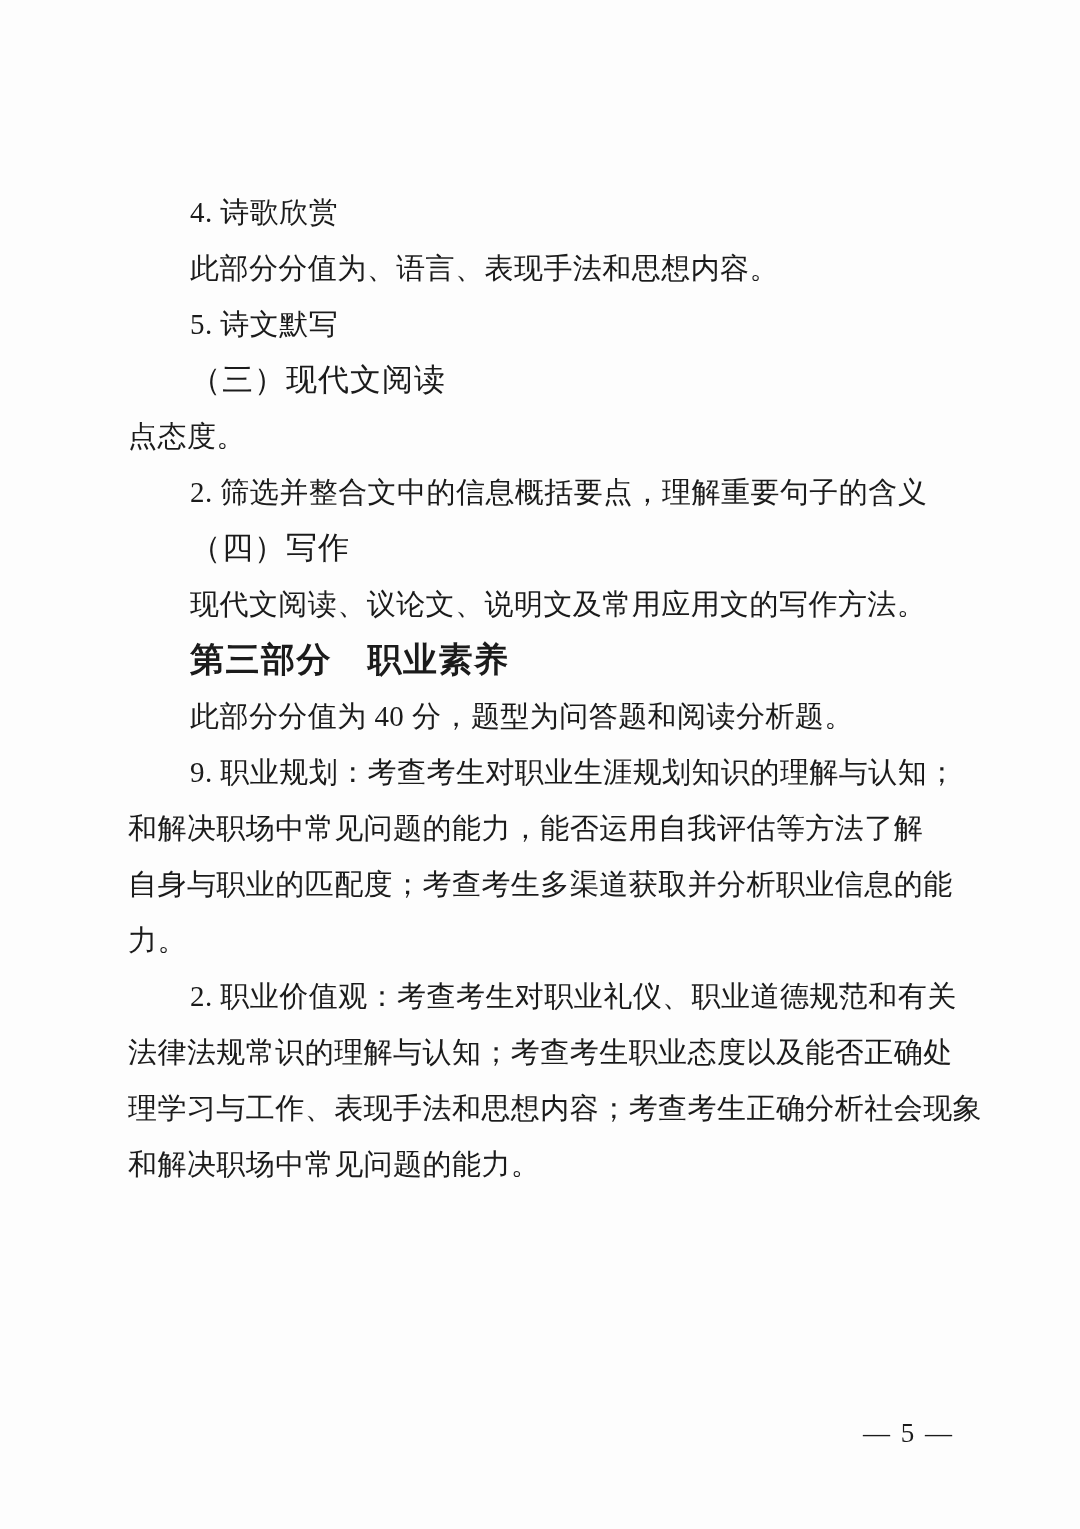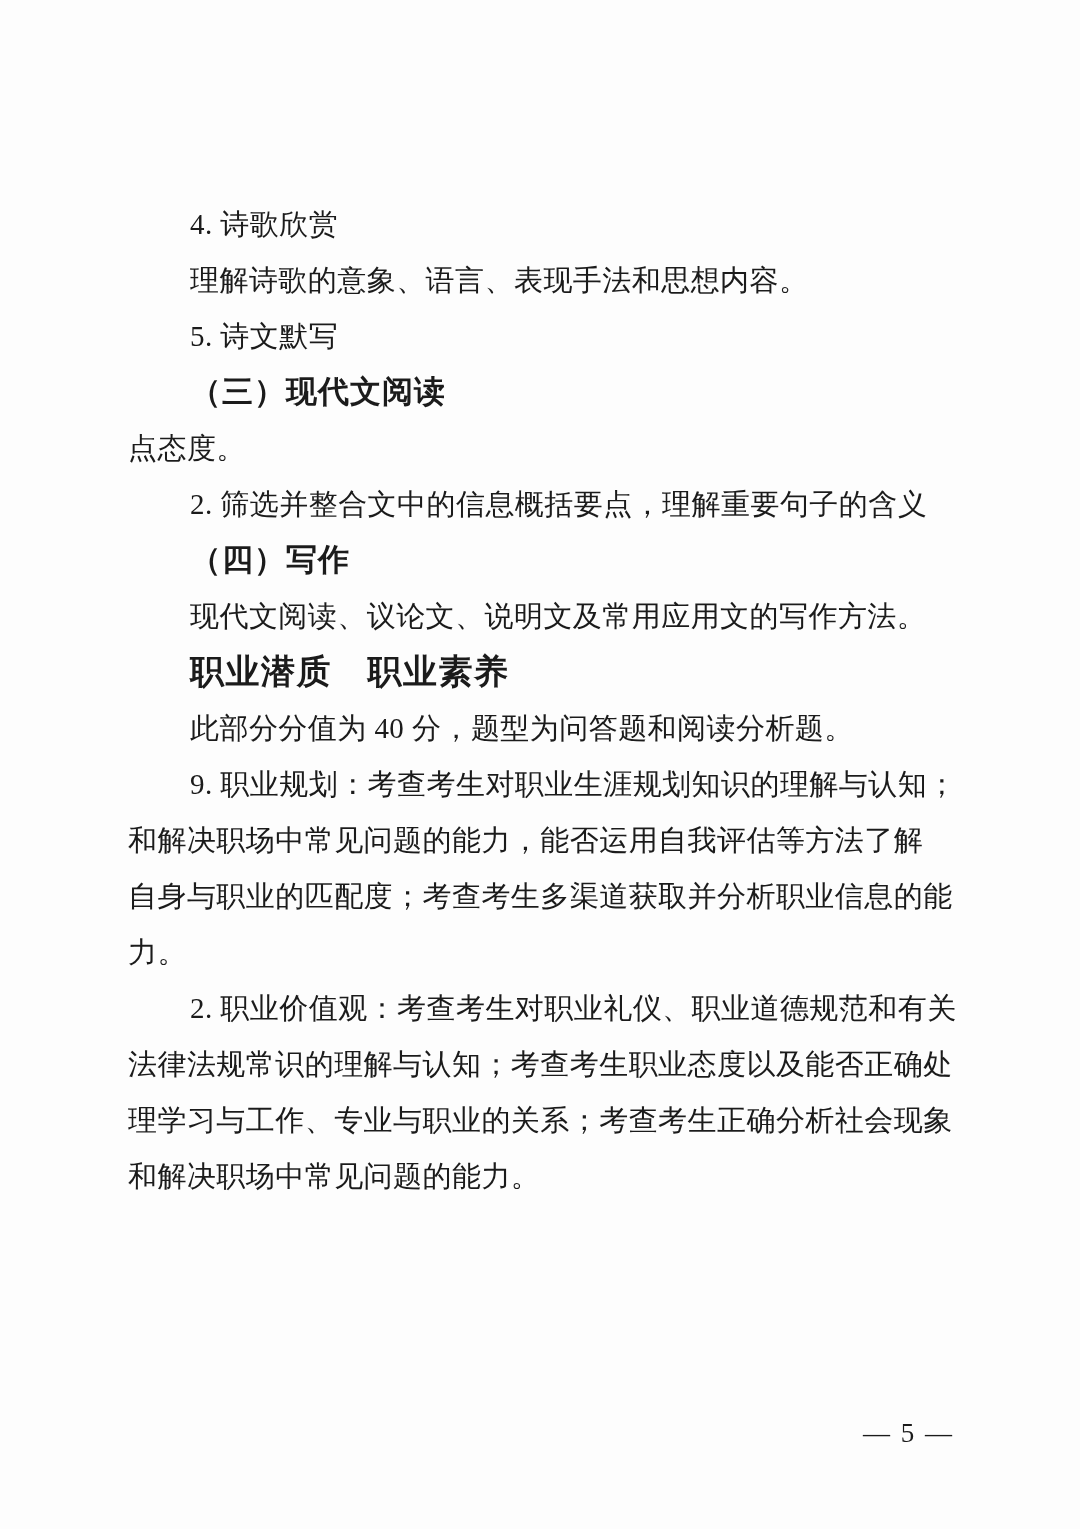--- a/index.html
+++ b/index.html
@@ -13,35 +13,35 @@
     height: 1529px;
     margin: 0 auto;
     background: #fdfdfd;
     color: #1b1b1b;
     font-family: "Liberation Serif", "DejaVu Serif", serif;
     overflow: hidden;
   }
   .textblock {
     position: absolute;
     left: 128px;
-    top: 196px;
+    top: 184px;
     width: 828px;
   }
   .line {
     height: 56px;
     line-height: 56px;
     font-size: 29px;
     letter-spacing: 0.45px;
     white-space: nowrap;
   }
   .line.indent {
     text-indent: 62px;
   }
   .line.sub-heading {
-    font-weight: bold;
+    font-weight: normal;
     font-size: 31px;
     letter-spacing: 1px;
   }
   .line.section-heading {
     font-weight: bold;
     font-size: 34px;
     letter-spacing: 1.5px;
   }
   .page-number {
     position: absolute;
@@ -53,32 +53,32 @@
     letter-spacing: 2px;
     text-align: right;
   }
 </style>
 </head>
 <body>
 
 <div class="page" style="background: rgb(253, 253, 253); color: rgb(27, 27, 27);">
   <div class="textblock">
       <div class="line indent">4. 诗歌欣赏</div>
-      <div class="line indent">理解诗歌的意象、语言、表现手法和思想内容。</div>
+      <div class="line indent">此部分分值为、语言、表现手法和思想内容。</div>
       <div class="line indent">5. 诗文默写</div>
       <div class="line indent sub-heading">（三）现代文阅读</div>
       <div class="line">点态度。</div>
       <div class="line indent">2. 筛选并整合文中的信息概括要点，理解重要句子的含义</div>
       <div class="line indent sub-heading">（四）写作</div>
       <div class="line indent">现代文阅读、议论文、说明文及常用应用文的写作方法。</div>
-      <div class="line indent section-heading">职业潜质　职业素养</div>
+      <div class="line indent section-heading">第三部分　职业素养</div>
       <div class="line indent">此部分分值为 40 分，题型为问答题和阅读分析题。</div>
       <div class="line indent">9. 职业规划：考查考生对职业生涯规划知识的理解与认知；</div>
       <div class="line">和解决职场中常见问题的能力，能否运用自我评估等方法了解</div>
       <div class="line">自身与职业的匹配度；考查考生多渠道获取并分析职业信息的能</div>
       <div class="line">力。</div>
       <div class="line indent">2. 职业价值观：考查考生对职业礼仪、职业道德规范和有关</div>
       <div class="line">法律法规常识的理解与认知；考查考生职业态度以及能否正确处</div>
-      <div class="line">理学习与工作、专业与职业的关系；考查考生正确分析社会现象</div>
+      <div class="line">理学习与工作、表现手法和思想内容；考查考生正确分析社会现象</div>
       <div class="line">和解决职场中常见问题的能力。</div>
     </div>
   <div class="page-number">— 5 —</div>
 </div>
 
 </body></html>

